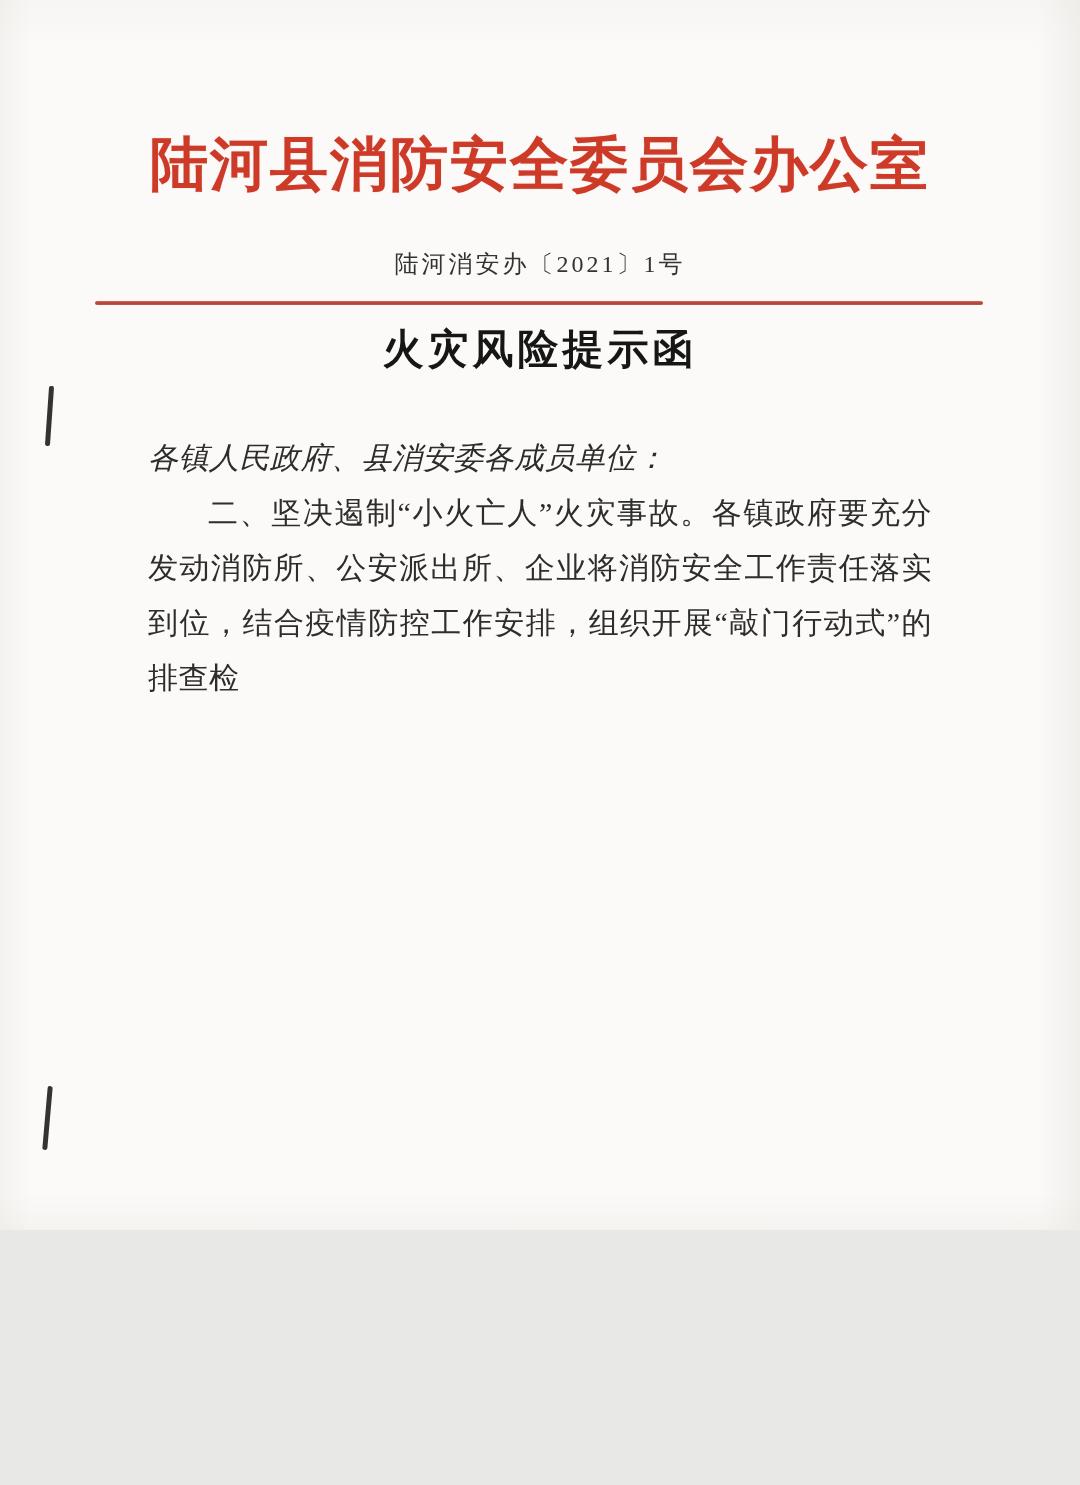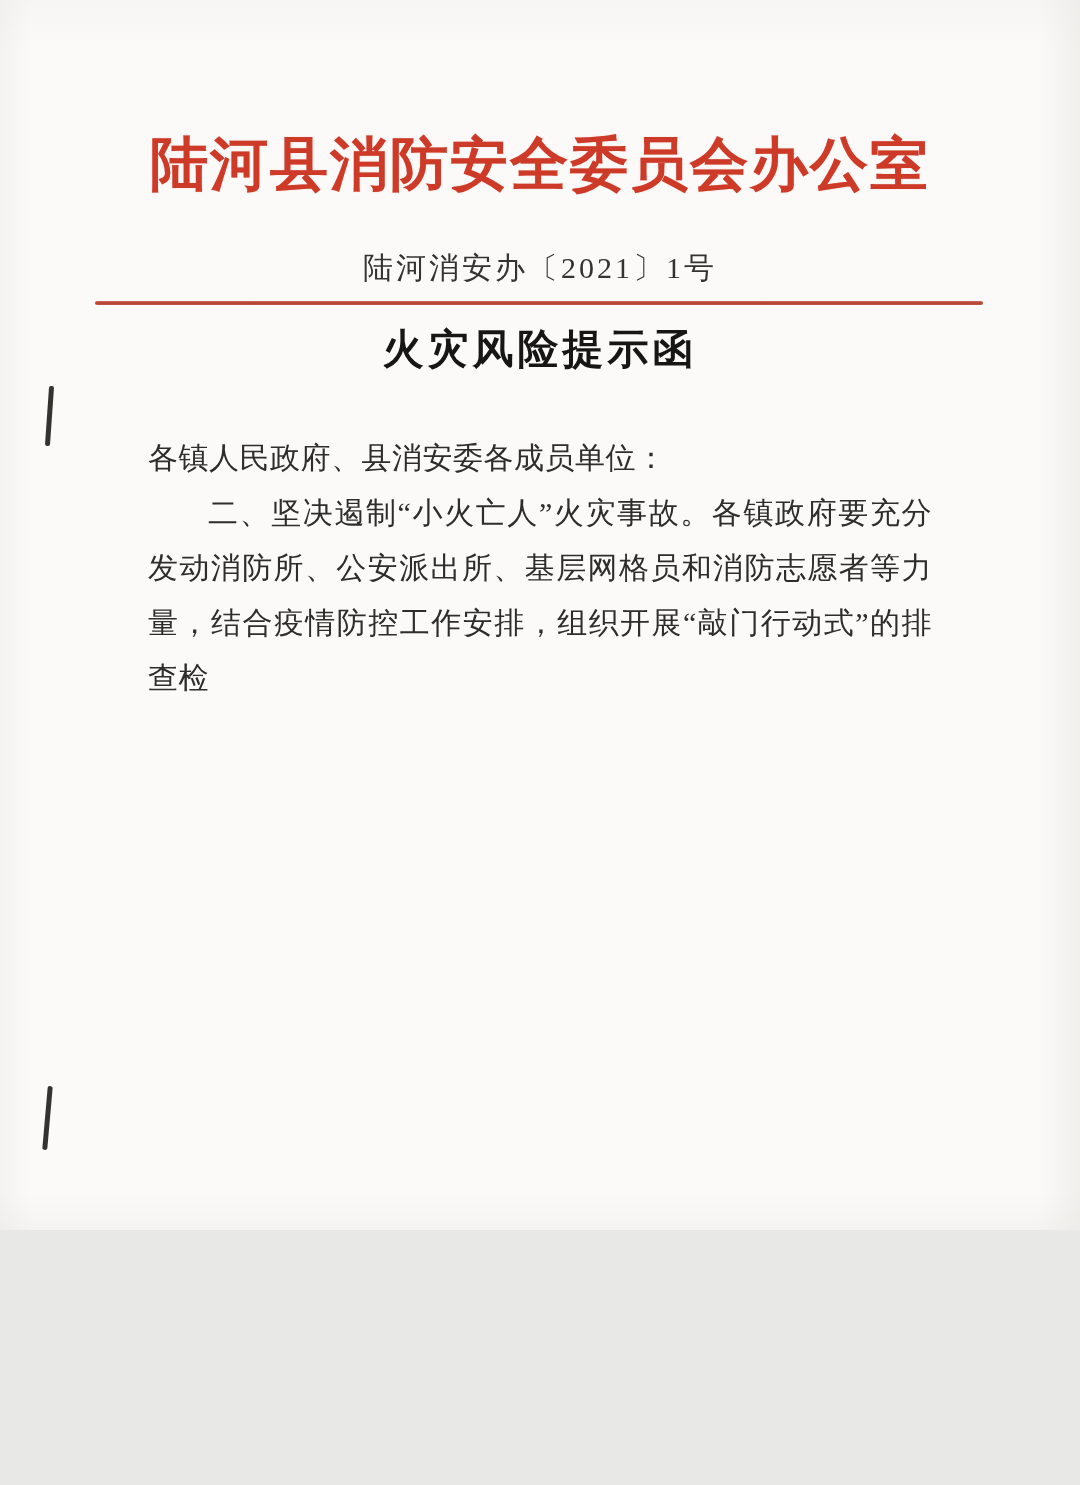--- a/index.html
+++ b/index.html
@@ -31,21 +31,21 @@
     color: #ce3a28;
     text-shadow: 0 0 1px rgba(206,58,40,0.45);
     white-space: nowrap;
   }
   .doc-number {
     position: absolute;
     top: 248px;
     left: 0;
     width: 100%;
     text-align: center;
-    font-size: 30px;
+    font-size: 24px;
     letter-spacing: 3px;
     color: #33332f;
     white-space: nowrap;
   }
   .red-rule {
     position: absolute;
     top: 301px;
     left: 95px;
     width: 888px;
     height: 4px;
@@ -75,20 +75,21 @@
     color: #2d2d2b;
     text-align: justify;
     letter-spacing: 0.5px;
   }
   .body-text p {
     margin: 0;
     text-indent: 2em;
   }
   .body-text p.salutation {
     text-indent: 0;
+    font-style: italic;
   }
   .page-number {
     position: absolute;
     top: 1364px;
     left: 790px;
     width: 140px;
     text-align: center;
     font-size: 27px;
     letter-spacing: 6px;
     color: #3a3a38;
@@ -121,21 +122,21 @@
   <div class="org-name">陆河县消防安全委员会办公室</div>
 
   <div class="doc-number">陆河消安办〔2021〕1号</div>
 
   <div class="red-rule"></div>
 
   <div class="doc-title">火灾风险提示函</div>
 
   <div class="body-text">
     <p class="salutation">各镇人民政府、县消安委各成员单位：</p>
-    <p>二、坚决遏制“小火亡人”火灾事故。各镇政府要充分发动消防所、公安派出所、基层网格员和消防志愿者等力量，结合疫情防控工作安排，组织开展“敲门行动式”的排查检</p>
+    <p>二、坚决遏制“小火亡人”火灾事故。各镇政府要充分发动消防所、公安派出所、企业将消防安全工作责任落实到位，结合疫情防控工作安排，组织开展“敲门行动式”的排查检</p>
   </div>
 
   <div class="scan-mark mark-1"></div>
   <div class="scan-mark mark-2"></div>
 
   <div class="page-number">- 1 -</div>
 
 </div>
 
 </body></html>

